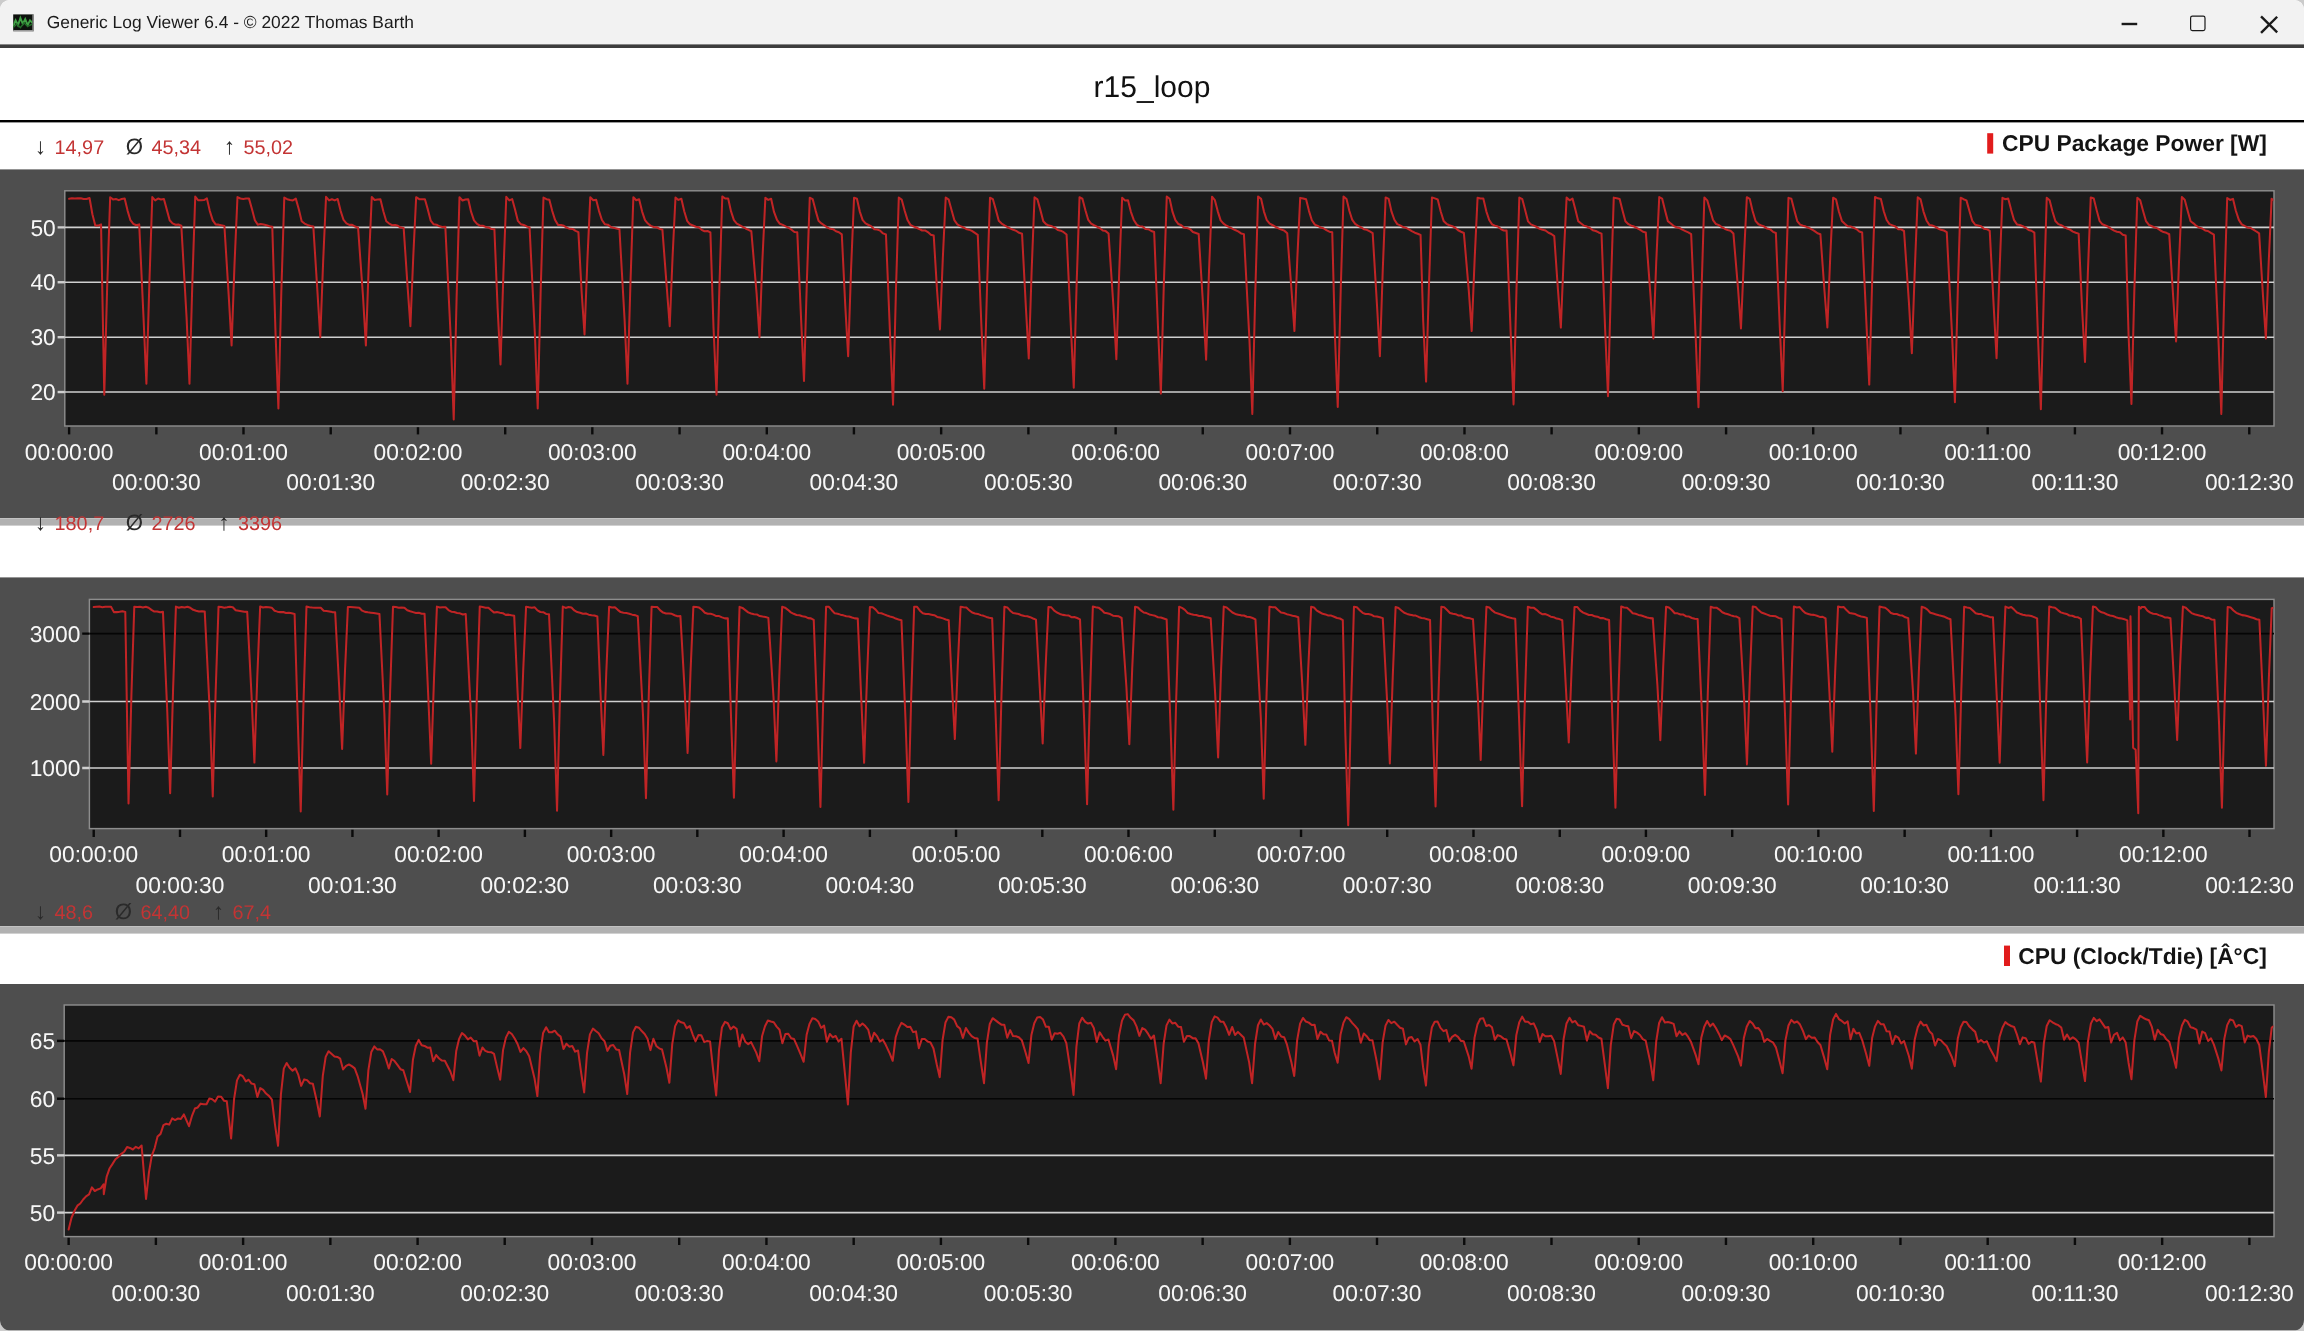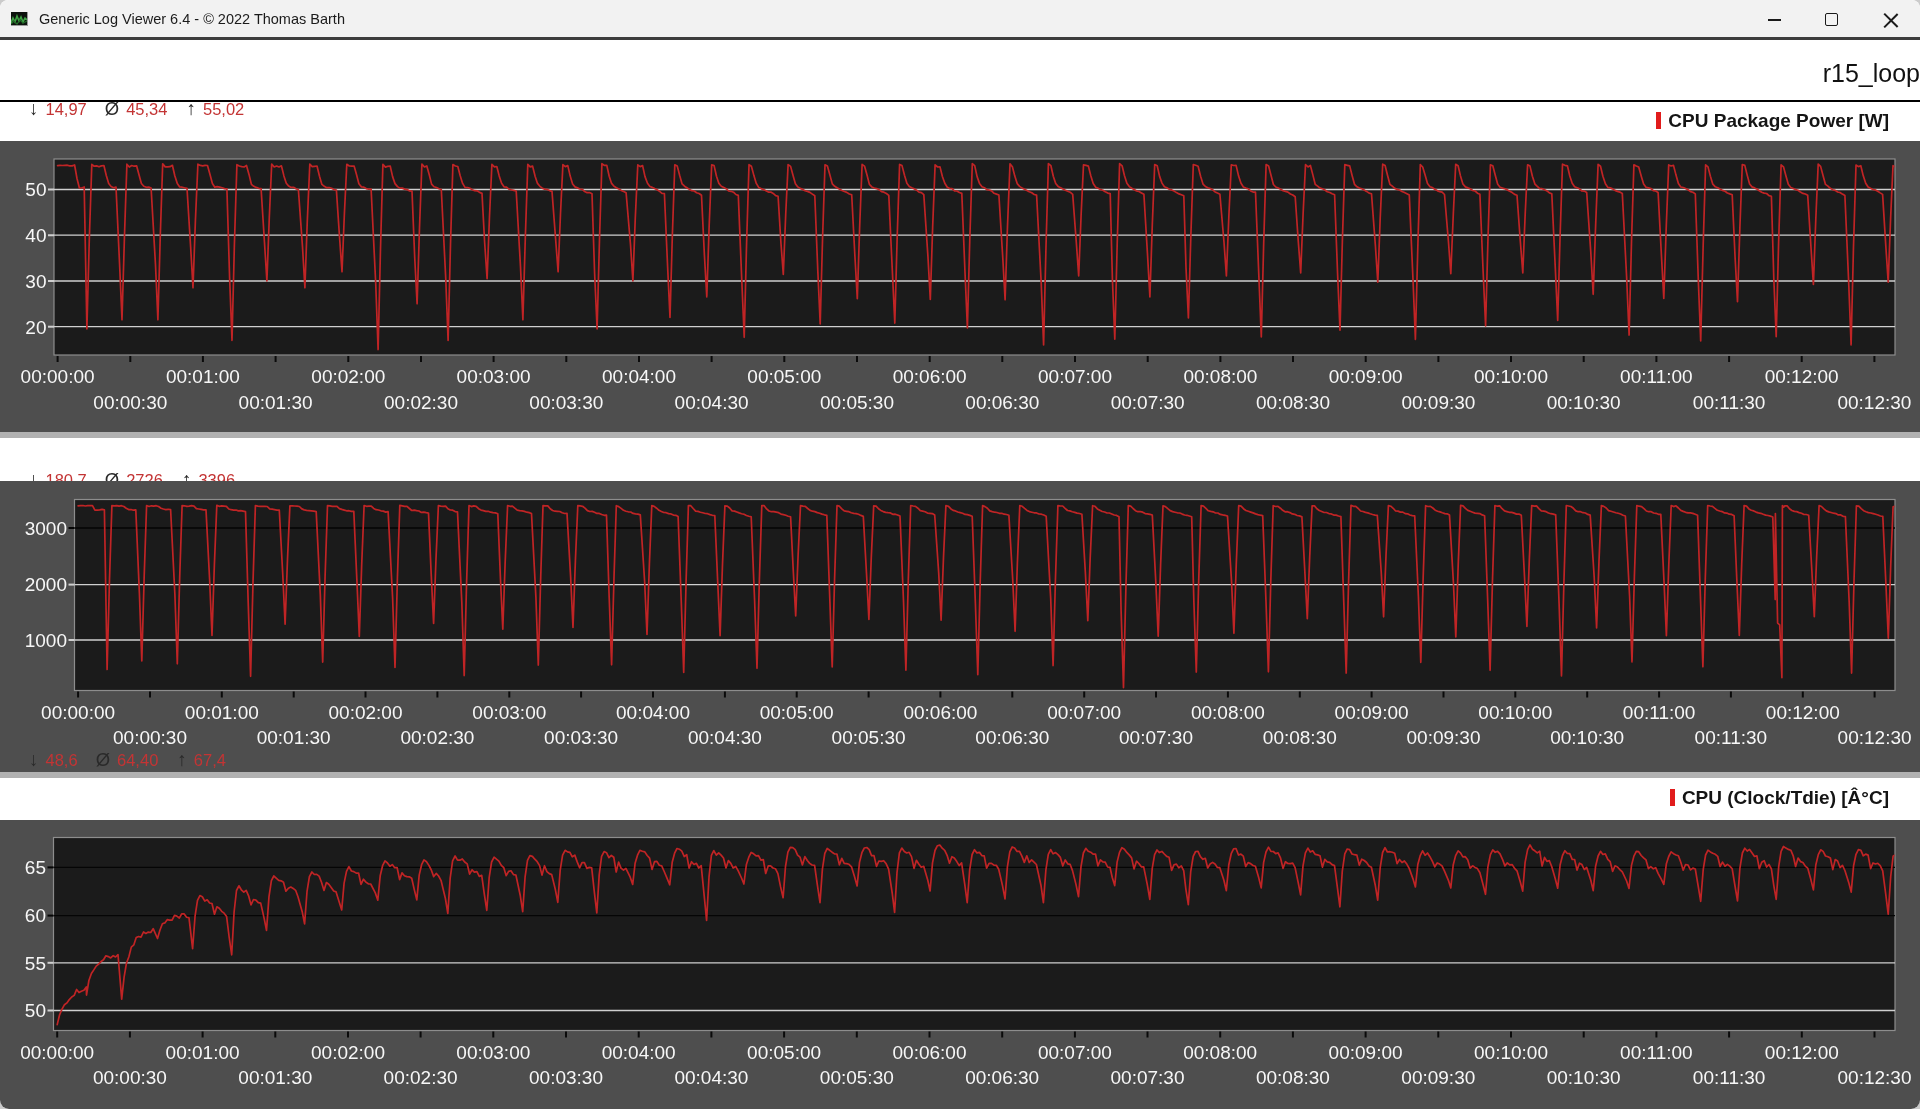--- a/index.html
+++ b/index.html
@@ -1,19 +1,19 @@
 <!DOCTYPE html>
 <html><head><meta charset="utf-8">
 <style>
 html,body{margin:0;padding:0;background:#cbcbcb;}
 #win{position:relative;width:1920px;height:1109px;font-family:"Liberation Sans",sans-serif;background:#ffffff;overflow:hidden;border-radius:8px 8px 9px 9px;}
 #titlebar{position:absolute;left:0;top:0;width:1920px;height:37px;background:#f2f2f2;border-radius:8px 8px 0 0;}
 #titletext{position:absolute;left:39px;top:0;height:37px;line-height:38px;font-size:14.5px;color:#1b1b1b;}
 #tbsep{position:absolute;left:0;top:37px;width:1920px;height:3px;background:#3d3d3d;}
-#heading{position:absolute;left:0;top:40px;width:1920px;height:60px;text-align:right;font-size:25px;color:#111;line-height:66px;}
+#heading{position:absolute;left:0;top:40px;width:1920px;height:60px;text-align:center;font-size:25px;color:#111;line-height:66px;}
 #blackline{position:absolute;left:0;top:100px;width:1920px;height:2px;background:#000;}
 .stats{position:absolute;left:29px;height:40px;line-height:40px;font-size:16.5px;color:#c33434;white-space:nowrap;}
 .stats .ar{color:#2a2a2a;margin-right:7px;font-size:19px;}
 .stats .sym{margin-left:18px;font-size:18.5px;}
 .stats .up{margin-left:19px;}
 .ttl{position:absolute;right:31px;height:32px;line-height:40px;white-space:nowrap;text-align:center;}
 .ttl .bar{display:inline-block;width:5px;height:17px;background:#e11c1c;vertical-align:-2px;margin-right:7px;}
 .ttl .tx{font-size:19px;font-weight:bold;color:#141414;}
 .splitter{position:absolute;left:0;width:1920px;height:5.5px;background:#b1b1b1;}
 svg text{font-family:"Liberation Sans",sans-serif;}
@@ -34,21 +34,21 @@
         <path d="M0 11 L3 8 L6 11 L9 7 L12 10 L16 8" fill="none" stroke="#226b28" stroke-width="1.2"></path>
       </svg>
   </div>
   <div id="titletext">Generic Log Viewer 6.4 - © 2022 Thomas Barth</div>
   <div id="minbtn"></div>
     <div id="maxbtn"></div>
     <div id="closebtn"></div>
   <div id="tbsep"></div>
   <div id="heading">r15_loop</div>
   <div id="blackline"></div>
-  <div class="stats" style="top:89px"><span class="ar">↓</span><span class="num">14,97</span><span class="ar sym">Ø</span><span class="num">45,34</span><span class="ar up">↑</span><span class="num">55,02</span></div>
+  <div class="stats" style="top:102px"><span class="ar">↓</span><span class="num">14,97</span><span class="ar sym">Ø</span><span class="num">45,34</span><span class="ar up">↑</span><span class="num">55,02</span></div>
   <div class="ttl" style="top:101px"><span class="bar"></span><span class="tx">CPU Package Power [W]</span></div>
   <svg style="position:absolute;left:0;top:141px" width="1920" height="291">
       <rect x="0" y="0" width="1920" height="291" fill="#4e4e4e"></rect>
       <rect x="54" y="18" width="1841" height="196" fill="#1b1b1b" stroke="#8d8d8d" stroke-width="1.2"></rect>
       <line x1="54" y1="48.5" x2="1895" y2="48.5" stroke="#d0d0d0" stroke-width="1.3"></line>
       <line x1="48" y1="48.5" x2="54" y2="48.5" stroke="#d0d0d0" stroke-width="2"></line>
       <text x="46.5" y="55.3" font-size="19" fill="#f7f7f7" text-anchor="end">50</text>
       <line x1="54" y1="94.2" x2="1895" y2="94.2" stroke="#d0d0d0" stroke-width="1.3"></line>
       <line x1="48" y1="94.2" x2="54" y2="94.2" stroke="#d0d0d0" stroke-width="2"></line>
       <text x="46.5" y="101.0" font-size="19" fill="#f7f7f7" text-anchor="end">40</text>
@@ -109,21 +109,21 @@
       <text x="1438.4" y="267.5" font-size="19" fill="#f7f7f7" text-anchor="middle">00:09:30</text>
       <text x="1583.7" y="267.5" font-size="19" fill="#f7f7f7" text-anchor="middle">00:10:30</text>
       <text x="1729.1" y="267.5" font-size="19" fill="#f7f7f7" text-anchor="middle">00:11:30</text>
       <text x="1874.4" y="267.5" font-size="19" fill="#f7f7f7" text-anchor="middle">00:12:30</text>
       <clipPath id="cp141">
         <rect x="54.5" y="18.5" width="1840" height="195"></rect>
       </clipPath>
       <path clip-path="url(#cp141)" d="M57.6 24.7L60.0 24.3L62.4 24.5L64.9 24.3L67.3 24.2L69.7 24.9L72.1 24.9L74.6 24.0L77.0 37.5L79.4 47.0L81.8 47.0L84.2 46.0L86.9 188.0L89.3 98.2L91.8 23.4L94.2 25.2L96.6 24.9L99.0 25.8L101.4 24.9L103.9 24.5L106.3 34.5L108.7 42.5L111.1 45.5L113.6 46.7L116.0 46.0L119.6 123.6L122.0 178.8L124.5 94.1L126.9 23.2L129.3 26.0L131.7 24.5L134.1 25.2L136.6 24.8L139.0 33.7L141.4 42.5L143.8 45.2L146.3 46.3L148.7 46.1L151.1 47.0L155.5 123.9L157.9 178.8L160.3 94.1L162.7 22.8L165.2 25.9L167.6 25.8L170.0 25.7L172.4 24.3L174.8 34.7L177.3 42.6L179.7 46.0L182.1 46.2L184.5 46.8L187.0 47.3L190.6 105.4L193.0 146.8L195.4 79.7L197.9 23.2L200.3 24.4L202.7 24.8L205.1 24.4L207.5 24.5L210.0 33.4L212.4 42.5L214.8 46.2L217.2 45.7L219.7 46.1L222.1 46.7L224.5 47.6L226.9 47.9L229.6 136.4L232.0 199.4L234.4 103.3L236.9 23.7L239.3 25.0L241.7 25.6L244.1 26.0L246.5 24.5L249.0 33.4L251.4 43.3L253.8 45.3L256.2 46.4L258.7 47.3L261.1 47.7L264.5 101.6L266.9 140.0L269.3 76.6L271.7 23.0L274.2 26.0L276.6 25.0L279.0 26.0L281.4 24.8L283.9 34.9L286.3 42.3L288.7 45.1L291.1 46.4L293.5 46.3L296.0 47.8L298.4 48.8L302.5 105.9L304.9 146.8L307.3 79.7L309.8 23.2L312.2 25.7L314.6 25.3L317.0 25.0L319.5 35.3L321.9 43.4L324.3 45.3L326.7 46.7L329.2 46.5L331.6 47.2L334.0 48.6L336.4 49.1L339.6 97.0L342.0 130.8L344.4 72.5L346.8 23.3L349.3 25.0L351.7 25.1L354.1 25.0L356.5 33.5L358.9 42.8L361.4 45.9L363.8 46.2L366.2 47.6L368.6 48.2L371.1 48.0L375.7 142.0L378.1 208.6L380.5 107.4L382.9 23.3L385.4 26.1L387.8 25.3L390.2 25.0L392.6 35.6L395.0 42.6L397.5 45.6L399.9 47.1L402.3 47.1L404.7 48.1L407.2 48.6L409.6 49.9L412.0 50.1L414.7 116.2L417.1 162.8L419.5 86.9L421.9 23.0L424.4 26.0L426.8 24.9L429.2 33.5L431.6 43.1L434.0 45.8L436.5 46.5L438.9 47.7L441.3 48.5L445.7 136.6L448.1 199.4L450.5 103.3L452.9 23.6L455.4 25.0L457.8 25.5L460.2 34.8L462.6 42.4L465.0 46.4L467.5 46.5L469.9 47.2L472.3 48.7L474.7 49.7L477.2 49.8L479.6 51.4L482.0 52.4L484.7 102.3L487.1 137.7L489.5 75.5L491.9 23.4L494.4 25.9L496.8 25.5L499.2 34.9L501.6 42.3L504.0 45.8L506.5 46.2L508.9 48.1L511.3 48.8L513.7 49.4L516.2 50.0L520.5 125.6L522.9 178.8L525.4 94.1L527.8 23.4L530.2 25.9L532.6 25.1L535.1 35.3L537.5 42.4L539.9 45.3L542.3 47.2L544.7 48.1L547.2 48.4L549.6 49.6L552.0 50.4L555.6 97.9L558.1 130.8L560.5 72.5L562.9 23.6L565.3 25.6L567.8 24.6L570.2 35.1L572.6 43.0L575.0 45.9L577.4 46.9L579.9 48.0L582.3 48.4L584.7 50.5L587.1 51.7L589.6 51.5L592.0 52.7L594.6 132.1L597.1 188.0L599.5 98.2L601.9 22.7L604.3 24.4L606.8 24.4L609.2 35.2L611.6 42.4L614.0 45.3L616.4 46.7L618.9 48.0L621.3 49.4L623.7 50.5L626.1 51.7L630.5 103.5L632.9 140.0L635.3 76.6L637.8 23.9L640.2 25.6L642.6 24.6L645.0 35.6L647.5 42.2L649.9 45.5L652.3 46.4L654.7 47.6L657.1 48.7L659.6 50.4L662.0 52.3L664.4 52.5L667.6 125.4L670.0 176.5L672.4 93.0L674.8 23.8L677.2 24.9L679.7 34.5L682.1 42.9L684.5 45.2L686.9 46.8L689.4 48.4L691.8 49.7L694.2 50.0L696.6 51.7L699.1 52.5L701.5 54.3L704.4 113.9L706.8 155.9L709.2 83.7L711.7 23.8L714.1 24.6L716.5 35.3L718.9 42.4L721.3 45.2L723.8 46.5L726.2 47.7L728.6 50.0L731.0 50.3L733.5 51.2L735.9 53.5L738.3 54.4L741.7 137.4L744.2 196.3L746.6 101.9L749.0 23.7L751.4 25.3L753.9 34.6L756.3 42.4L758.7 46.4L761.1 47.6L763.5 48.6L766.0 49.8L768.4 51.1L770.8 51.0L773.2 52.4L775.7 54.6L778.1 55.3L780.9 101.4L783.3 133.5L785.7 73.7L788.1 23.6L790.6 25.4L793.0 34.2L795.4 42.7L797.8 45.9L800.2 47.4L802.7 48.4L805.1 49.8L807.5 50.4L809.9 51.4L812.4 53.1L814.8 54.7L817.8 129.6L820.2 183.0L822.6 95.9L825.0 23.8L827.4 25.0L829.9 33.9L832.3 42.9L834.7 45.3L837.1 46.8L839.6 48.2L842.0 49.5L844.4 50.5L846.8 51.4L849.3 53.0L851.7 53.8L854.9 115.0L857.3 157.7L859.7 84.6L862.1 23.4L864.5 25.1L867.0 34.1L869.4 43.4L871.8 45.9L874.2 47.0L876.7 47.6L879.1 48.7L881.5 50.7L883.9 51.2L886.4 52.5L888.8 54.4L892.3 129.1L894.8 182.1L897.2 95.5L899.6 23.4L902.0 24.6L904.5 34.2L906.9 42.3L909.3 45.4L911.7 46.7L914.1 47.8L916.6 49.2L919.0 51.1L921.4 51.6L923.8 53.6L927.9 114.9L930.3 158.4L932.7 84.9L935.1 23.8L937.6 26.0L940.0 25.9L942.4 35.5L944.8 42.3L947.3 46.2L949.7 47.6L952.1 47.7L954.5 49.8L956.9 50.0L959.4 51.5L961.8 52.4L965.0 131.5L967.4 187.0L969.8 97.8L972.3 22.7L974.7 24.6L977.1 35.6L979.5 42.4L982.0 45.7L984.4 46.7L986.8 48.7L989.2 49.0L991.6 49.9L994.1 52.3L996.5 53.1L998.9 54.0L1002.7 115.6L1005.1 158.8L1007.5 85.0L1010.0 22.9L1012.4 25.8L1014.8 35.1L1017.2 42.6L1019.6 45.4L1022.1 47.1L1024.5 48.3L1026.9 49.5L1029.3 50.7L1031.8 51.8L1034.2 53.5L1036.6 54.1L1041.2 141.8L1043.6 203.9L1046.0 105.4L1048.4 22.7L1050.9 24.7L1053.3 35.3L1055.7 42.5L1058.1 45.4L1060.6 46.7L1063.0 48.1L1065.4 49.3L1067.8 50.3L1070.2 51.2L1072.7 53.4L1076.3 101.3L1078.7 134.9L1081.1 74.3L1083.5 23.9L1086.0 24.4L1088.4 25.1L1090.8 34.7L1093.2 42.5L1095.7 46.2L1098.1 47.3L1100.5 48.5L1102.9 49.2L1105.3 50.8L1107.8 52.1L1110.2 52.6L1112.4 138.0L1114.8 198.2L1117.2 102.8L1119.6 22.7L1122.1 24.8L1124.5 34.8L1126.9 42.3L1129.3 45.6L1131.8 47.3L1134.2 48.5L1136.6 50.0L1139.0 50.5L1141.5 51.9L1143.9 53.3L1147.5 113.4L1149.9 155.9L1152.3 83.8L1154.7 23.5L1157.2 24.7L1159.6 35.4L1162.0 42.1L1164.4 45.8L1166.8 46.8L1169.3 48.2L1171.7 48.9L1174.1 50.1L1176.5 51.6L1179.0 52.9L1181.4 53.8L1183.8 54.8L1186.0 126.7L1188.4 177.0L1190.9 93.3L1193.3 23.5L1195.7 24.3L1198.1 25.2L1200.6 35.2L1203.0 43.1L1205.4 45.5L1207.8 46.7L1210.2 47.5L1212.7 48.8L1215.1 50.9L1217.5 52.1L1219.9 53.2L1224.0 101.2L1226.4 134.9L1228.9 74.3L1231.3 23.8L1233.7 24.5L1236.1 24.4L1238.6 35.1L1241.0 42.3L1243.4 46.0L1245.8 47.1L1248.2 47.8L1250.7 49.9L1253.1 51.1L1255.5 51.2L1258.9 136.2L1261.3 196.0L1263.7 101.8L1266.1 23.6L1268.6 25.0L1271.0 34.2L1273.4 43.5L1275.8 46.0L1278.2 47.0L1280.7 48.2L1283.1 49.7L1285.5 50.4L1287.9 51.1L1290.4 53.0L1292.8 54.0L1295.2 55.8L1298.3 100.6L1300.7 132.0L1303.1 73.0L1305.5 23.7L1308.0 25.9L1310.4 24.5L1312.8 33.6L1315.2 43.3L1317.6 45.2L1320.1 47.1L1322.5 47.8L1324.9 49.0L1327.3 50.8L1329.8 51.5L1332.2 52.7L1334.6 53.7L1337.6 133.2L1340.0 189.2L1342.4 98.7L1344.8 23.7L1347.3 24.3L1349.7 24.9L1352.1 34.5L1354.5 43.3L1357.0 45.8L1359.4 47.1L1361.8 47.8L1364.2 49.1L1366.6 50.4L1369.1 52.1L1371.5 52.7L1375.4 104.9L1377.8 141.1L1380.2 77.1L1382.7 23.2L1385.1 24.5L1387.5 34.2L1389.9 43.3L1392.3 45.2L1394.8 47.4L1397.2 48.4L1399.6 49.0L1402.0 50.4L1404.5 51.6L1406.9 52.7L1409.3 54.1L1413.0 138.6L1415.4 198.4L1417.9 102.9L1420.3 23.6L1422.7 26.0L1425.1 34.1L1427.5 42.4L1430.0 45.7L1432.4 46.6L1434.8 48.3L1437.2 49.6L1439.7 50.7L1442.1 51.2L1444.5 53.5L1448.4 100.0L1450.8 132.7L1453.3 73.3L1455.7 23.3L1458.1 24.7L1460.5 34.9L1462.9 43.0L1465.4 45.9L1467.8 46.9L1470.2 47.8L1472.6 49.5L1475.1 50.0L1477.5 52.2L1479.9 53.2L1483.1 130.3L1485.6 185.0L1488.0 96.9L1490.4 23.9L1492.8 24.7L1495.2 34.0L1497.7 43.2L1500.1 46.2L1502.5 47.1L1504.9 47.8L1507.4 48.9L1509.8 50.2L1512.2 51.6L1514.6 53.4L1517.0 54.2L1520.3 100.0L1522.8 131.9L1525.2 72.9L1527.6 23.8L1530.0 25.1L1532.4 35.2L1534.9 43.1L1537.3 45.4L1539.7 47.6L1542.1 47.7L1544.6 48.8L1547.0 49.9L1549.4 51.9L1551.8 52.8L1555.3 127.1L1557.7 179.5L1560.1 94.4L1562.5 23.2L1564.9 24.3L1567.4 24.8L1569.8 35.0L1572.2 42.3L1574.6 45.8L1577.1 46.8L1579.5 47.8L1581.9 50.0L1584.3 50.1L1586.7 51.5L1590.8 111.4L1593.2 153.3L1595.7 82.6L1598.1 23.4L1600.5 25.2L1602.9 35.3L1605.4 42.7L1607.8 46.4L1610.2 46.9L1612.6 47.9L1615.0 49.4L1617.5 50.4L1619.9 51.1L1622.3 52.4L1626.6 135.6L1629.1 194.1L1631.5 100.9L1633.9 23.8L1636.3 25.0L1638.7 26.0L1641.2 34.9L1643.6 43.1L1646.0 46.3L1648.4 46.9L1650.9 47.5L1653.3 49.6L1655.7 50.0L1658.1 51.4L1661.4 113.9L1663.8 157.5L1666.3 84.5L1668.7 23.9L1671.1 25.0L1673.5 24.4L1676.0 34.1L1678.4 42.5L1680.8 46.0L1683.2 46.5L1685.6 47.5L1688.1 48.8L1690.5 50.6L1692.9 51.3L1695.3 52.9L1698.3 139.0L1700.7 200.0L1703.2 103.6L1705.6 23.9L1708.0 25.9L1710.4 35.2L1712.8 43.2L1715.3 45.8L1717.7 46.7L1720.1 48.1L1722.5 49.4L1725.0 50.3L1727.4 52.0L1729.8 52.9L1732.2 53.7L1735.1 116.7L1737.5 160.7L1739.9 85.9L1742.3 23.5L1744.8 24.4L1747.2 34.1L1749.6 43.0L1752.0 45.9L1754.5 46.9L1756.9 48.0L1759.3 49.7L1761.7 51.2L1764.1 52.1L1766.6 52.5L1769.0 54.6L1771.4 55.3L1773.8 137.5L1776.2 195.7L1778.6 101.7L1781.1 23.8L1783.5 25.8L1785.9 34.8L1788.3 43.2L1790.8 46.4L1793.2 47.5L1795.6 48.6L1798.0 49.3L1800.4 51.1L1802.9 52.4L1805.3 53.0L1807.7 54.2L1811.0 106.7L1813.4 143.5L1815.8 78.2L1818.2 23.1L1820.6 25.4L1823.1 34.8L1825.5 43.4L1827.9 45.1L1830.3 47.3L1832.8 48.7L1835.2 49.4L1837.6 51.0L1840.0 51.5L1842.4 53.1L1844.9 54.6L1848.7 141.8L1851.1 203.9L1853.5 105.3L1856.0 24.0L1858.4 25.6L1860.8 24.7L1863.2 34.6L1865.7 42.2L1868.1 46.0L1870.5 47.3L1872.9 48.5L1875.3 48.9L1877.8 50.3L1880.2 51.9L1882.6 53.4L1885.8 104.9L1888.2 141.1L1890.6 77.4L1893.0 24.7L1895.5 26.1L1897.9 39.4" fill="none" stroke="#c02425" stroke-width="1.7" stroke-linejoin="round" stroke-linecap="round"></path>
     </svg>
   <div class="splitter" style="top:432px"></div>
-  <div class="stats" style="top:460px"><span class="ar">↓</span><span class="num">180,7</span><span class="ar sym">Ø</span><span class="num">2726</span><span class="ar up">↑</span><span class="num">3396</span></div>
+  <div class="stats" style="top:416px"><span class="ar">↓</span><span class="num">180,7</span><span class="ar sym">Ø</span><span class="num">2726</span><span class="ar up">↑</span><span class="num">3396</span></div>
   <svg style="position:absolute;left:0;top:481px" width="1920" height="291">
       <rect x="0" y="0" width="1920" height="291" fill="#4e4e4e"></rect>
       <rect x="74.5" y="18.5" width="1820.5" height="191" fill="#1b1b1b" stroke="#8d8d8d" stroke-width="1.2"></rect>
       <line x1="74.5" y1="47.0" x2="1895.0" y2="47.0" stroke="#050505" stroke-width="1.3"></line>
       <line x1="68.5" y1="47.0" x2="74.5" y2="47.0" stroke="#050505" stroke-width="2"></line>
       <text x="67.0" y="53.8" font-size="19" fill="#f7f7f7" text-anchor="end">3000</text>
       <line x1="74.5" y1="103.6" x2="1895.0" y2="103.6" stroke="#d0d0d0" stroke-width="1.3"></line>
       <line x1="68.5" y1="103.6" x2="74.5" y2="103.6" stroke="#d0d0d0" stroke-width="2"></line>
       <text x="67.0" y="110.4" font-size="19" fill="#f7f7f7" text-anchor="end">2000</text>
       <line x1="74.5" y1="159.0" x2="1895.0" y2="159.0" stroke="#d0d0d0" stroke-width="1.3"></line>

